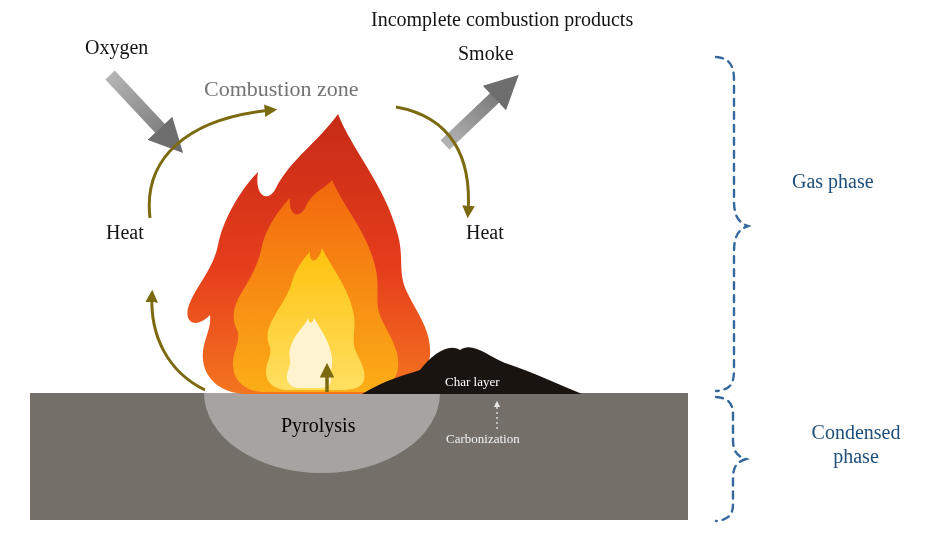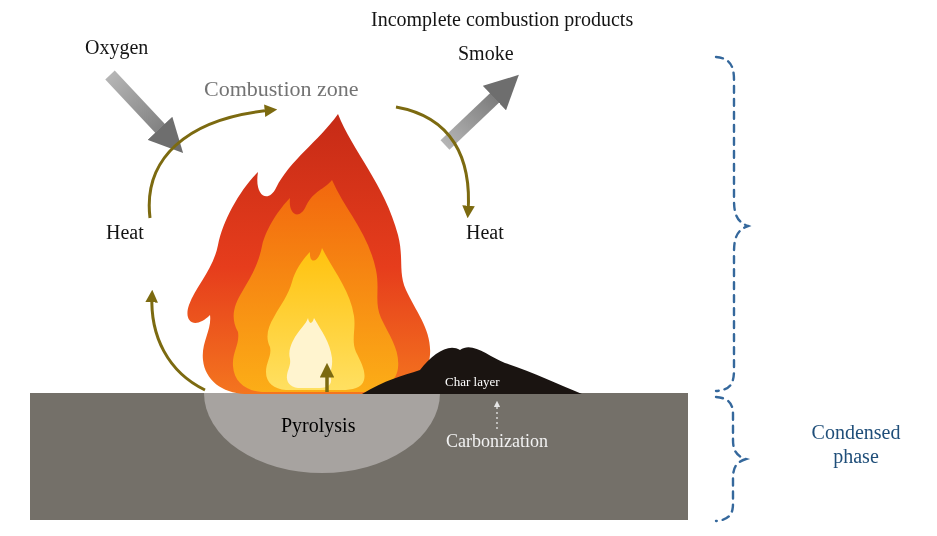--- a/index.html
+++ b/index.html
@@ -4,21 +4,21 @@
 <style>
   html,body { margin:0; padding:0; background:#ffffff; }
   .stage {
     position:relative; width:937px; height:536px; background:#ffffff;
     font-family:Liberation Serif, serif; overflow:hidden;
   }
   .stage svg { position:absolute; left:0; top:0; }
   .lbl { position:absolute; color:#141414; font-size:20px; white-space:nowrap; line-height:1.2; }
   .lbl-olive { color:#737373; font-size:22px; }
   .lbl-white { color:#000000; }
-  .lbl-faint { color:#f2f2f2; font-size:18px; }
+  .lbl-faint { color:#f2f2f2; font-size:13px; }
   .lbl-small { color:#ffffff; font-size:13px;margin-left:18px; }
   .lbl-navy { color:#1f4e79; }
   .wrap { white-space:normal; text-align:center; }
 </style>
 </head>
 <body>
 
 <div class="stage">
 
   <svg width="937" height="536" viewBox="0 0 937 536">
@@ -147,16 +147,17 @@
 
   <div class="lbl" style="left:466px; top:220px;">Heat</div>
 
 
   <div class="lbl lbl-white" style="left:281px; top:413px;">Pyrolysis</div>
 
   <div class="lbl lbl-small" style="left:427px; top:374px;">Char layer</div>
 
   <div class="lbl lbl-faint" style="left:446px; top:431px;">Carbonization</div>
 
+  <div class="lbl lbl-navy" style="left:792px; top:169px;">Gas phase</div>
 
   <div class="lbl lbl-navy wrap" style="left:793px; top:420px; width:126px;">Condensed phase</div>
 
 </div>
 
 </body></html>

